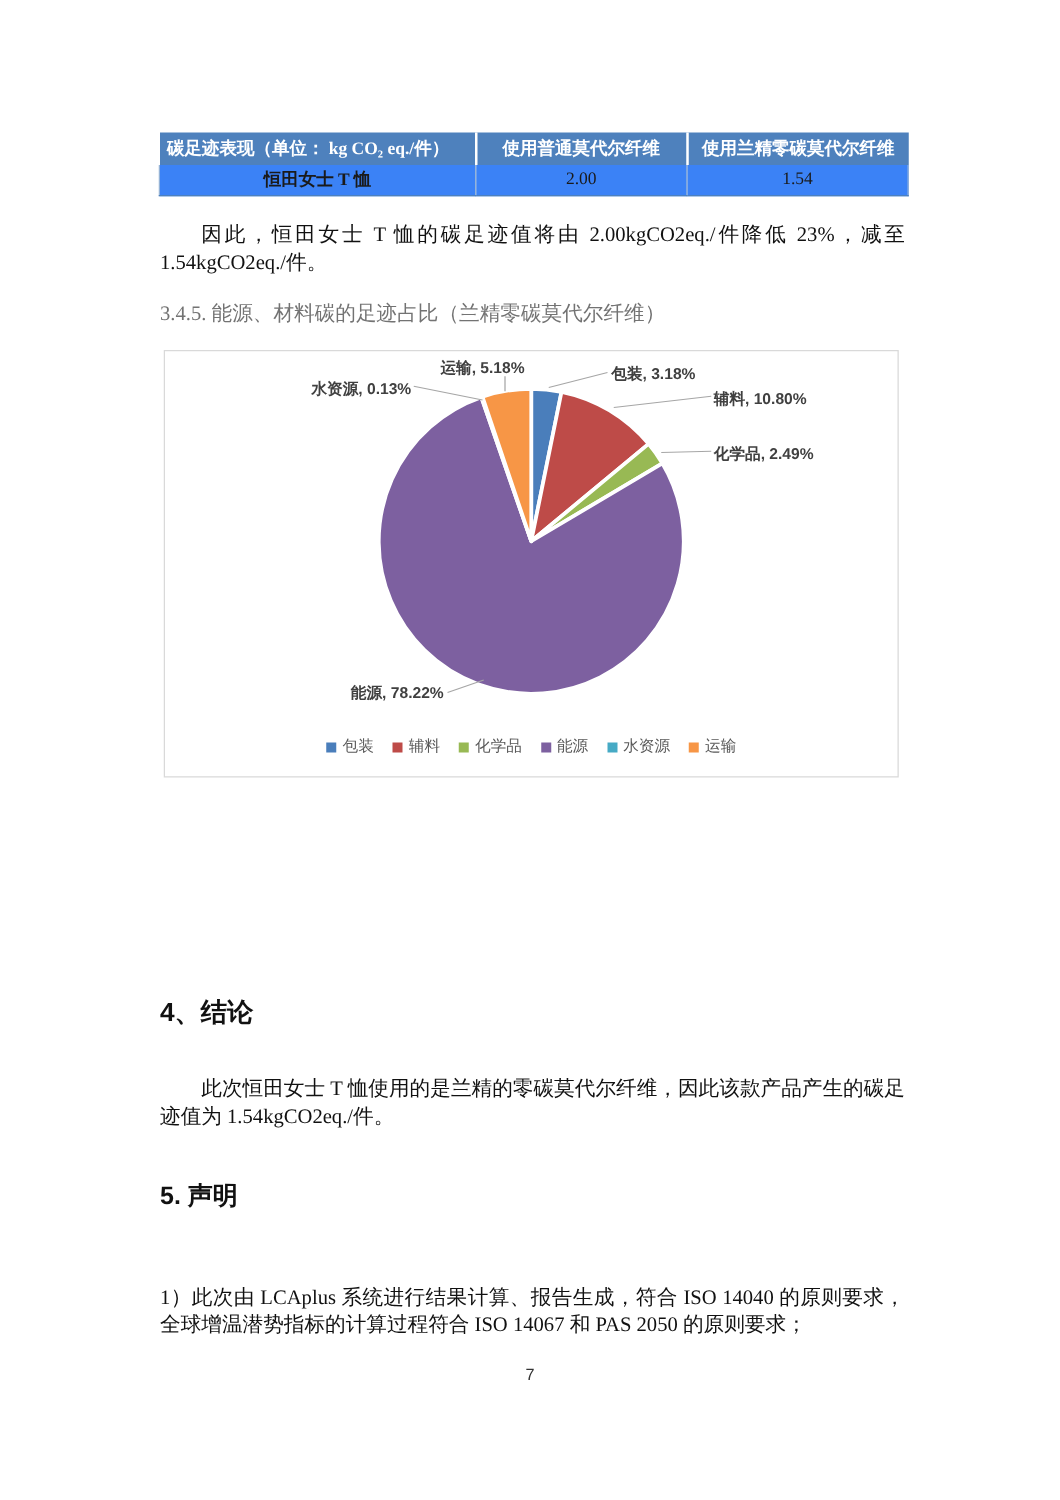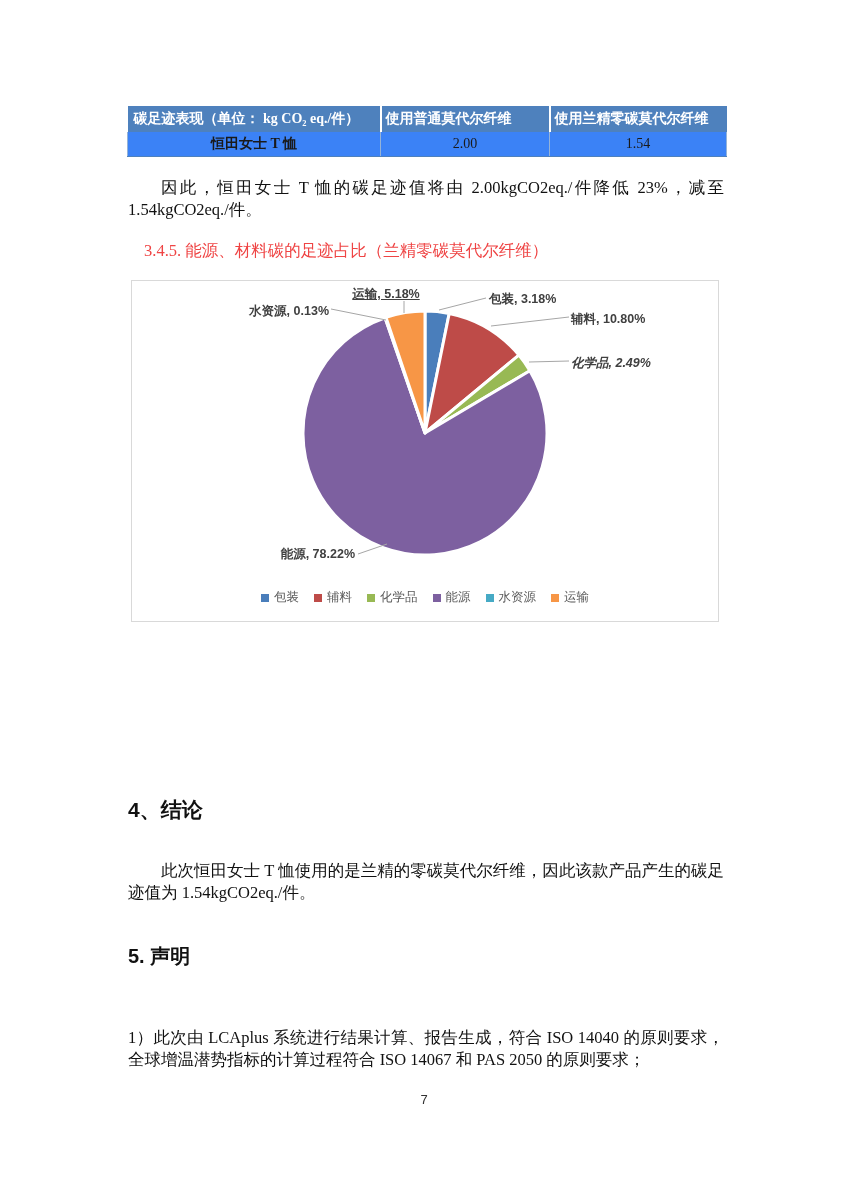--- a/index.html
+++ b/index.html
@@ -11,38 +11,38 @@
   .cf-table {
     position:absolute; left:127px; top:106px; width:599px;
     border-collapse:collapse; table-layout:fixed;
     font-size:14px;
   }
   .cf-table th {
     background:#4E81BD; color:#ffffff; font-weight:bold;
     height:24px; padding:1px 4px; border-left:2px solid #ffffff;
   }
   .cf-table th:first-child { border-left:none; text-align:left; padding-left:6px; }
-  .cf-table th:not(:first-child) { text-align:left; }
+  .cf-table th:not(:first-child) { text-align:center; }
   .cf-table td {
     height:22px; text-align:center; padding:1px 4px;
     border-left:1px solid #95B3D7; border-right:1px solid #95B3D7;
     border-bottom:1px solid #4E81BD; background:#3b82f6;
   }
   .cf-table td.rowhead { font-weight:bold; }
   .col1 { width:253px; } .col2 { width:169px; } .col3 { width:177px; }
   
   .para {
     position:absolute; left:128px; width:596px;
     font-size:16.5px; line-height:22px; text-align:justify;
     color:#111;
   }
   .indent { text-indent:2em; }
   .h-serif {
     position:absolute; left:128px; width:596px;
-    font-size:16.5px; color:#ef4444;margin-left:16px;
+    font-size:16.5px; color:#737373;
   }
   .h-big {
     position:absolute; left:128px; width:596px;
     font-family:"Liberation Sans", sans-serif; font-weight:bold;
     font-size:20px; color:#111;
   }
   .pageno {
     position:absolute; left:0; top:1092px; width:100%;
     text-align:center; font-size:13px; color:#333;
     font-family:"Liberation Sans", sans-serif;
@@ -130,24 +130,24 @@
           <span class="legend-swatch" style="background: rgb(70, 170, 197);"></span>
           <span>水资源</span>
         </span>
         <span class="legend-item">
           <span class="legend-swatch" style="background: rgb(247, 150, 70);"></span>
           <span>运输</span>
         </span>
       </div>
   <div class="pie-label" style="top: 10px; left: 357px;">包装, 3.18%</div>
       <div class="pie-label" style="top: 30px; left: 439px; text-align: right;">辅料, 10.80%</div>
-      <div class="pie-label" style="top: 74px; left: 439px; font-style: italic;">化学品, 2.49%</div>
+      <div class="pie-label" style="top: 74px; left: 439px;">化学品, 2.49%</div>
       <div class="pie-label" style="top: 265px; right: 363px;">能源, 78.22%</div>
       <div class="pie-label" style="top: 22px; right: 389px;">水资源, 0.13%</div>
-      <div class="pie-label" style="top: 5px; left: 254px; transform: translateX(-50%); text-decoration: underline;">运输, 5.18%</div>
+      <div class="pie-label" style="top: 5px; left: 254px; transform: translateX(-50%);">运输, 5.18%</div>
     </div>
 
 
   <div class="h-big" style="top:796px; font-size:21px;">4、结论</div>
 
   <p class="para indent" style="top:843px;">此次恒田女士 T 恤使用的是兰精的零碳莫代尔纤维，因此该款产品产生的碳足迹值为 1.54kgCO2eq./件。</p>
 
   <div class="h-big" style="top:943px;">5. 声明</div>
 
   <p class="para" style="top:1010px;">1）此次由 LCAplus 系统进行结果计算、报告生成，符合 ISO  14040 的原则要求，全球增温潜势指标的计算过程符合 ISO 14067 和 PAS 2050 的原则要求；</p>

